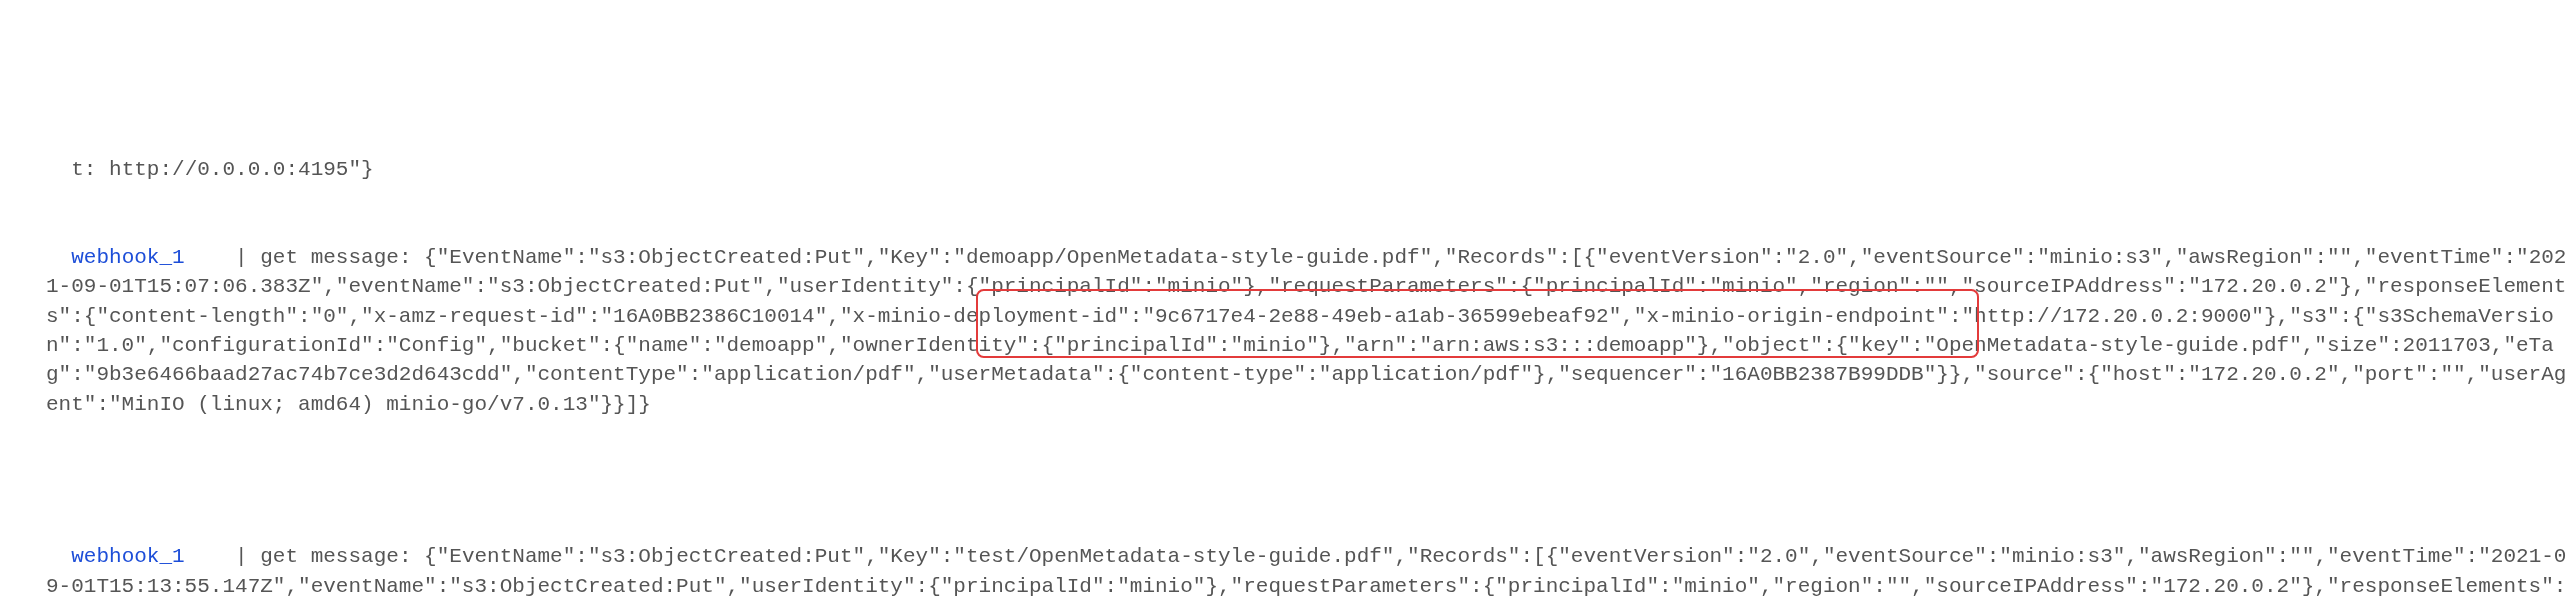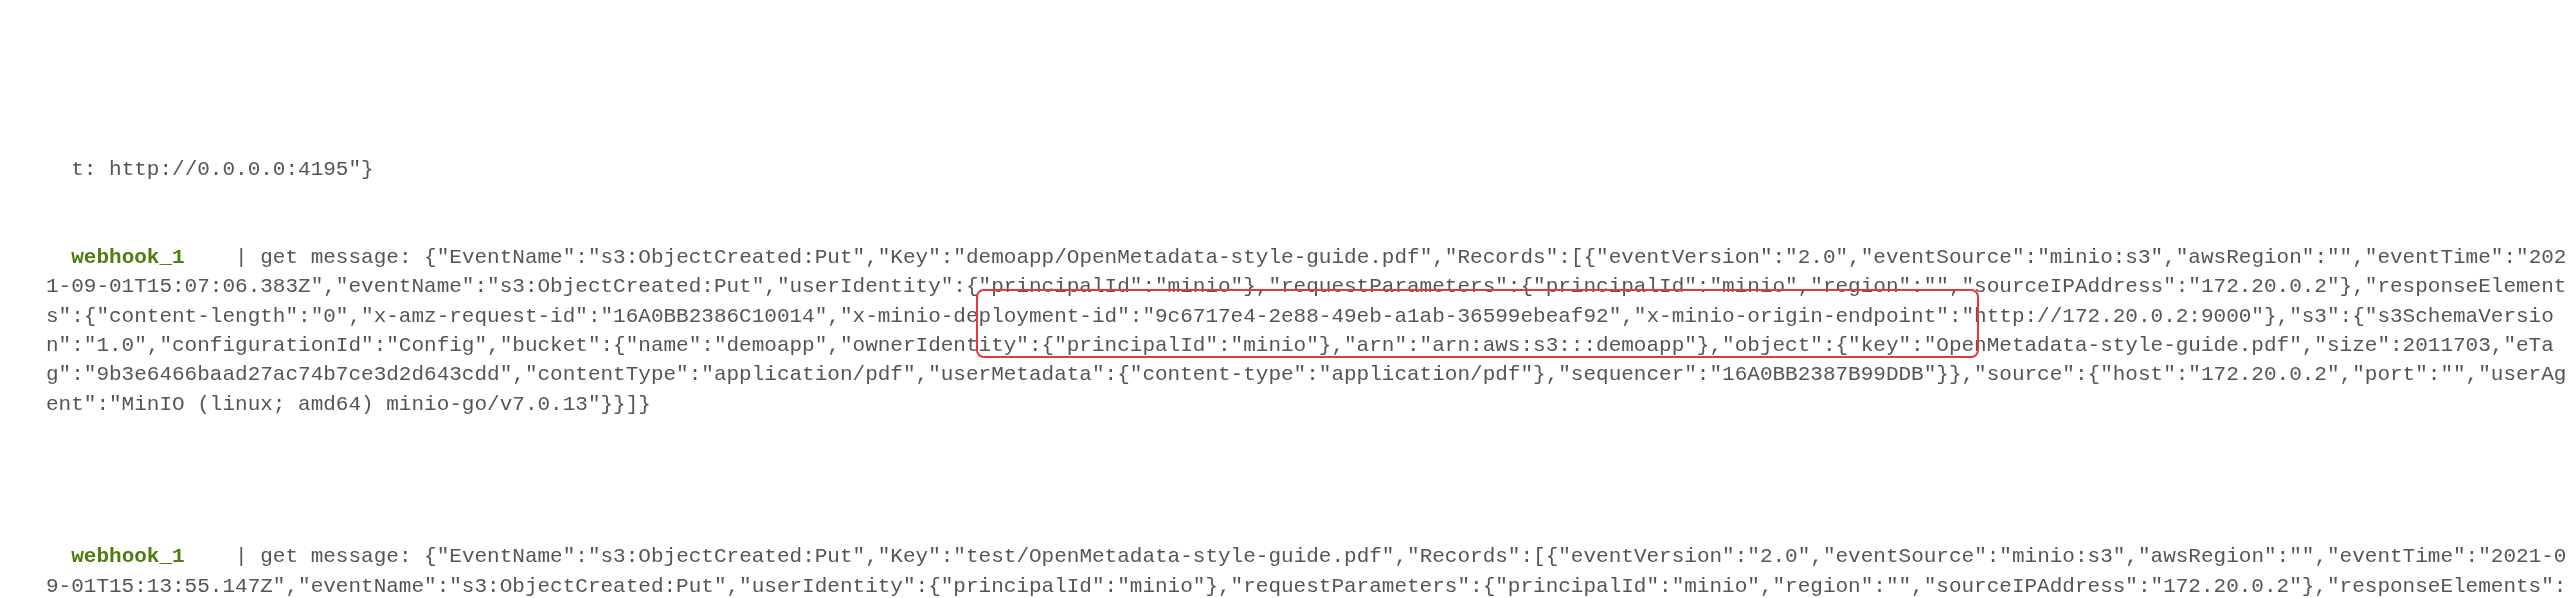--- a/index.html
+++ b/index.html
@@ -12,22 +12,22 @@
       padding: 7.7px 0 7.7px 46px;
       white-space: pre-wrap;
       word-break: break-all;
       position: relative;
     }
     .log-block {
       margin-bottom: 35px;
       position: relative;
     }
     .service-name {
-      color: #4d7c0f;
-      font-weight: 700;
+      color: #1d4ed8;
+      font-weight: 400;
     }
     .pipe {
       color: #555555;
     }
     .log-text {
       color: #555555;
     }
     .highlight-box {
       position: absolute;
       border: 2.9px solid #e33b3b;

